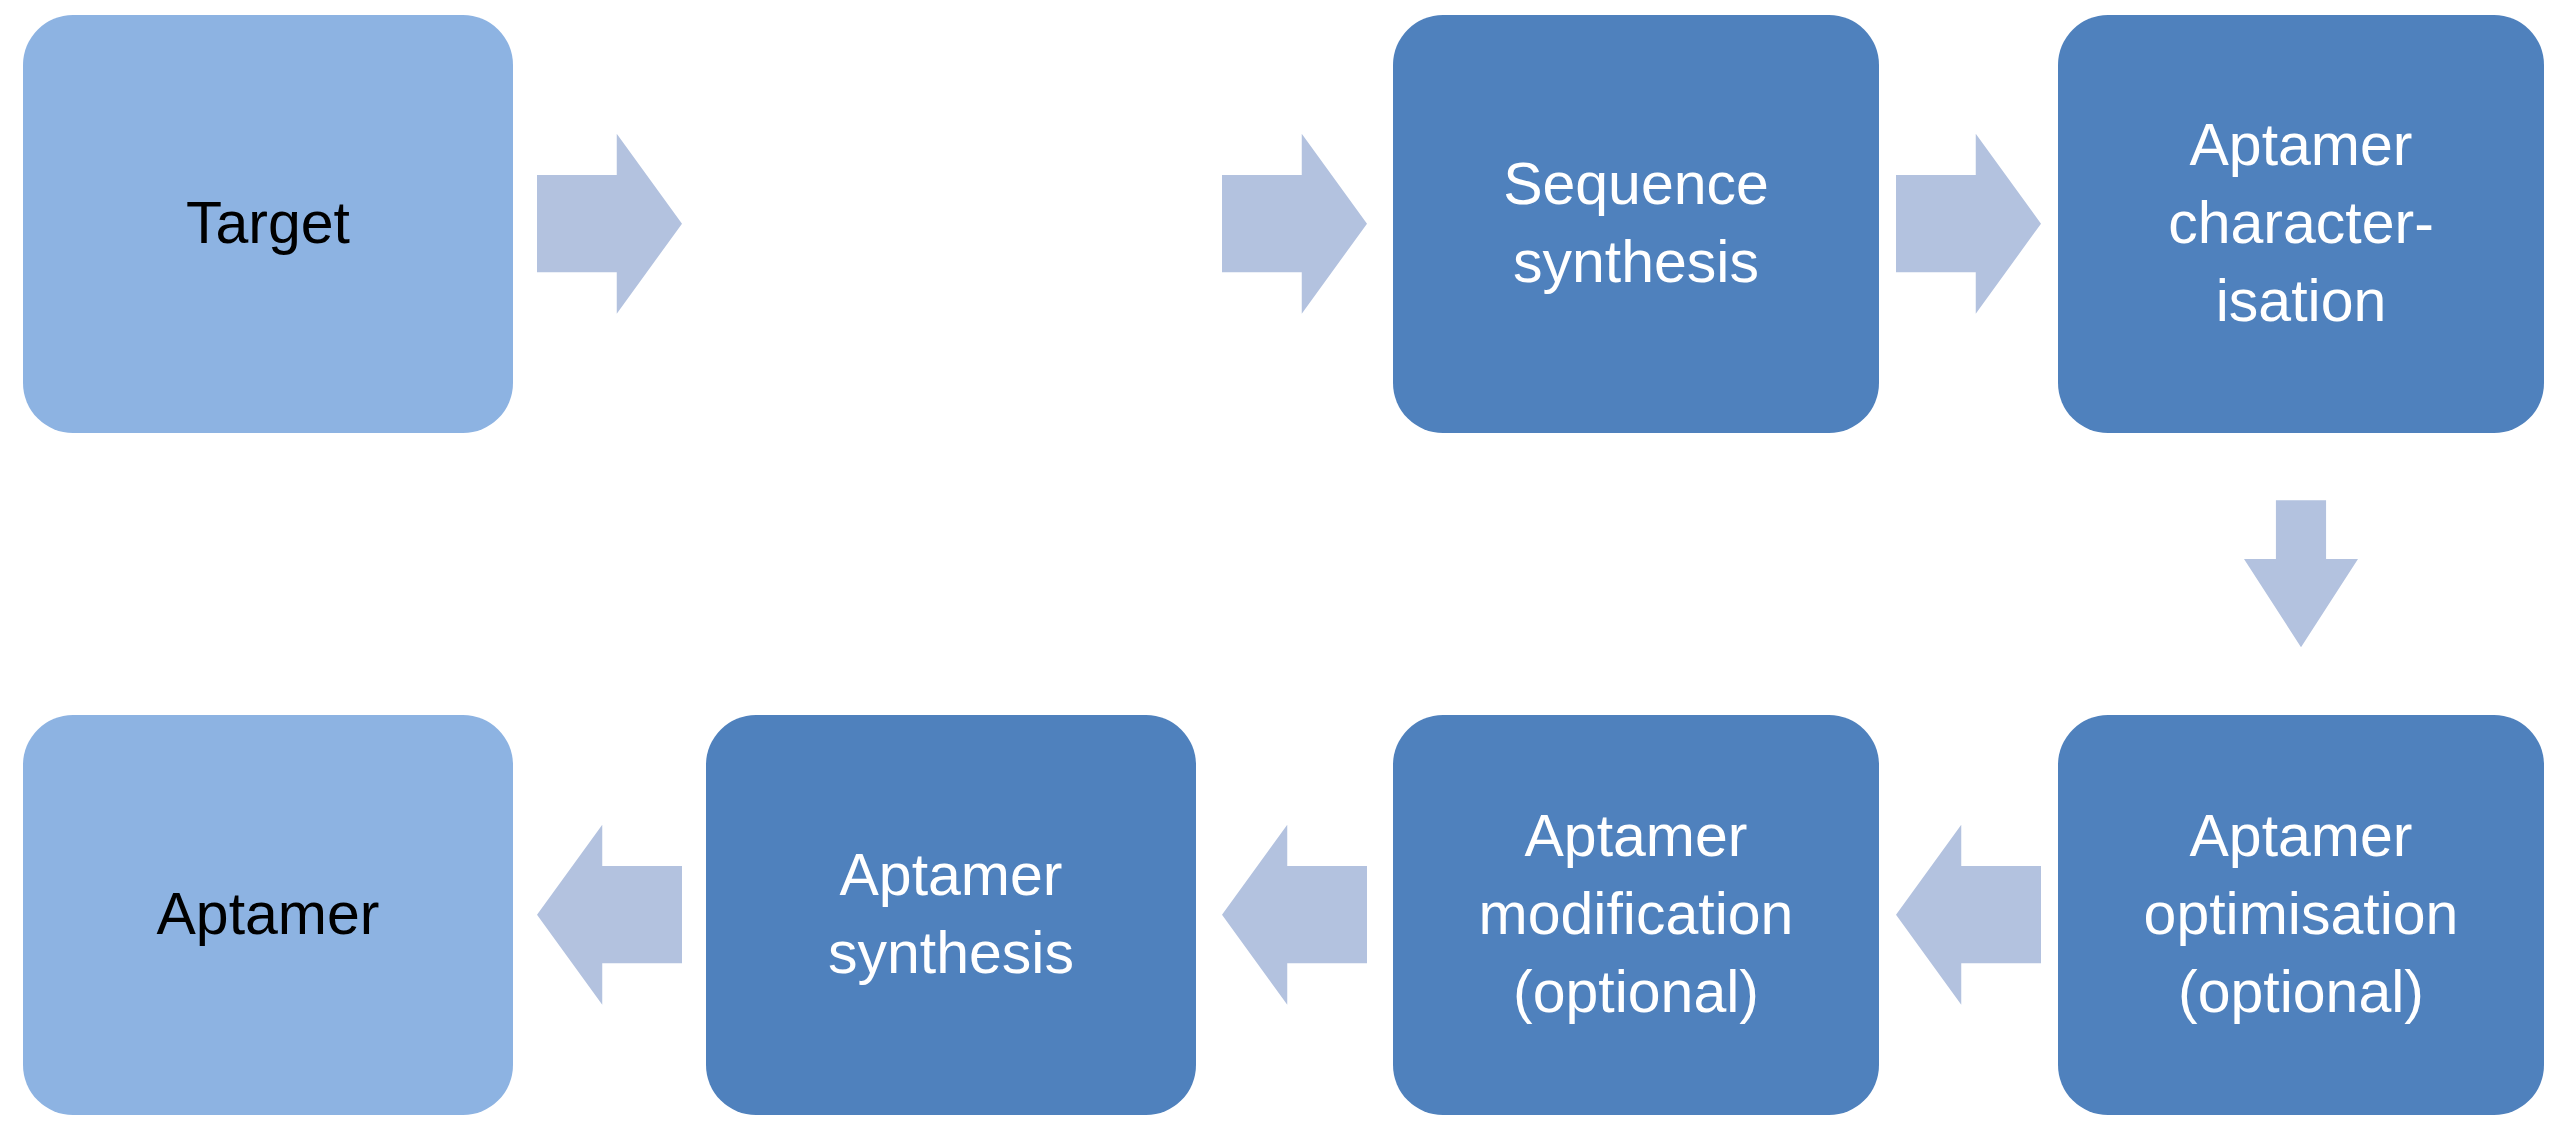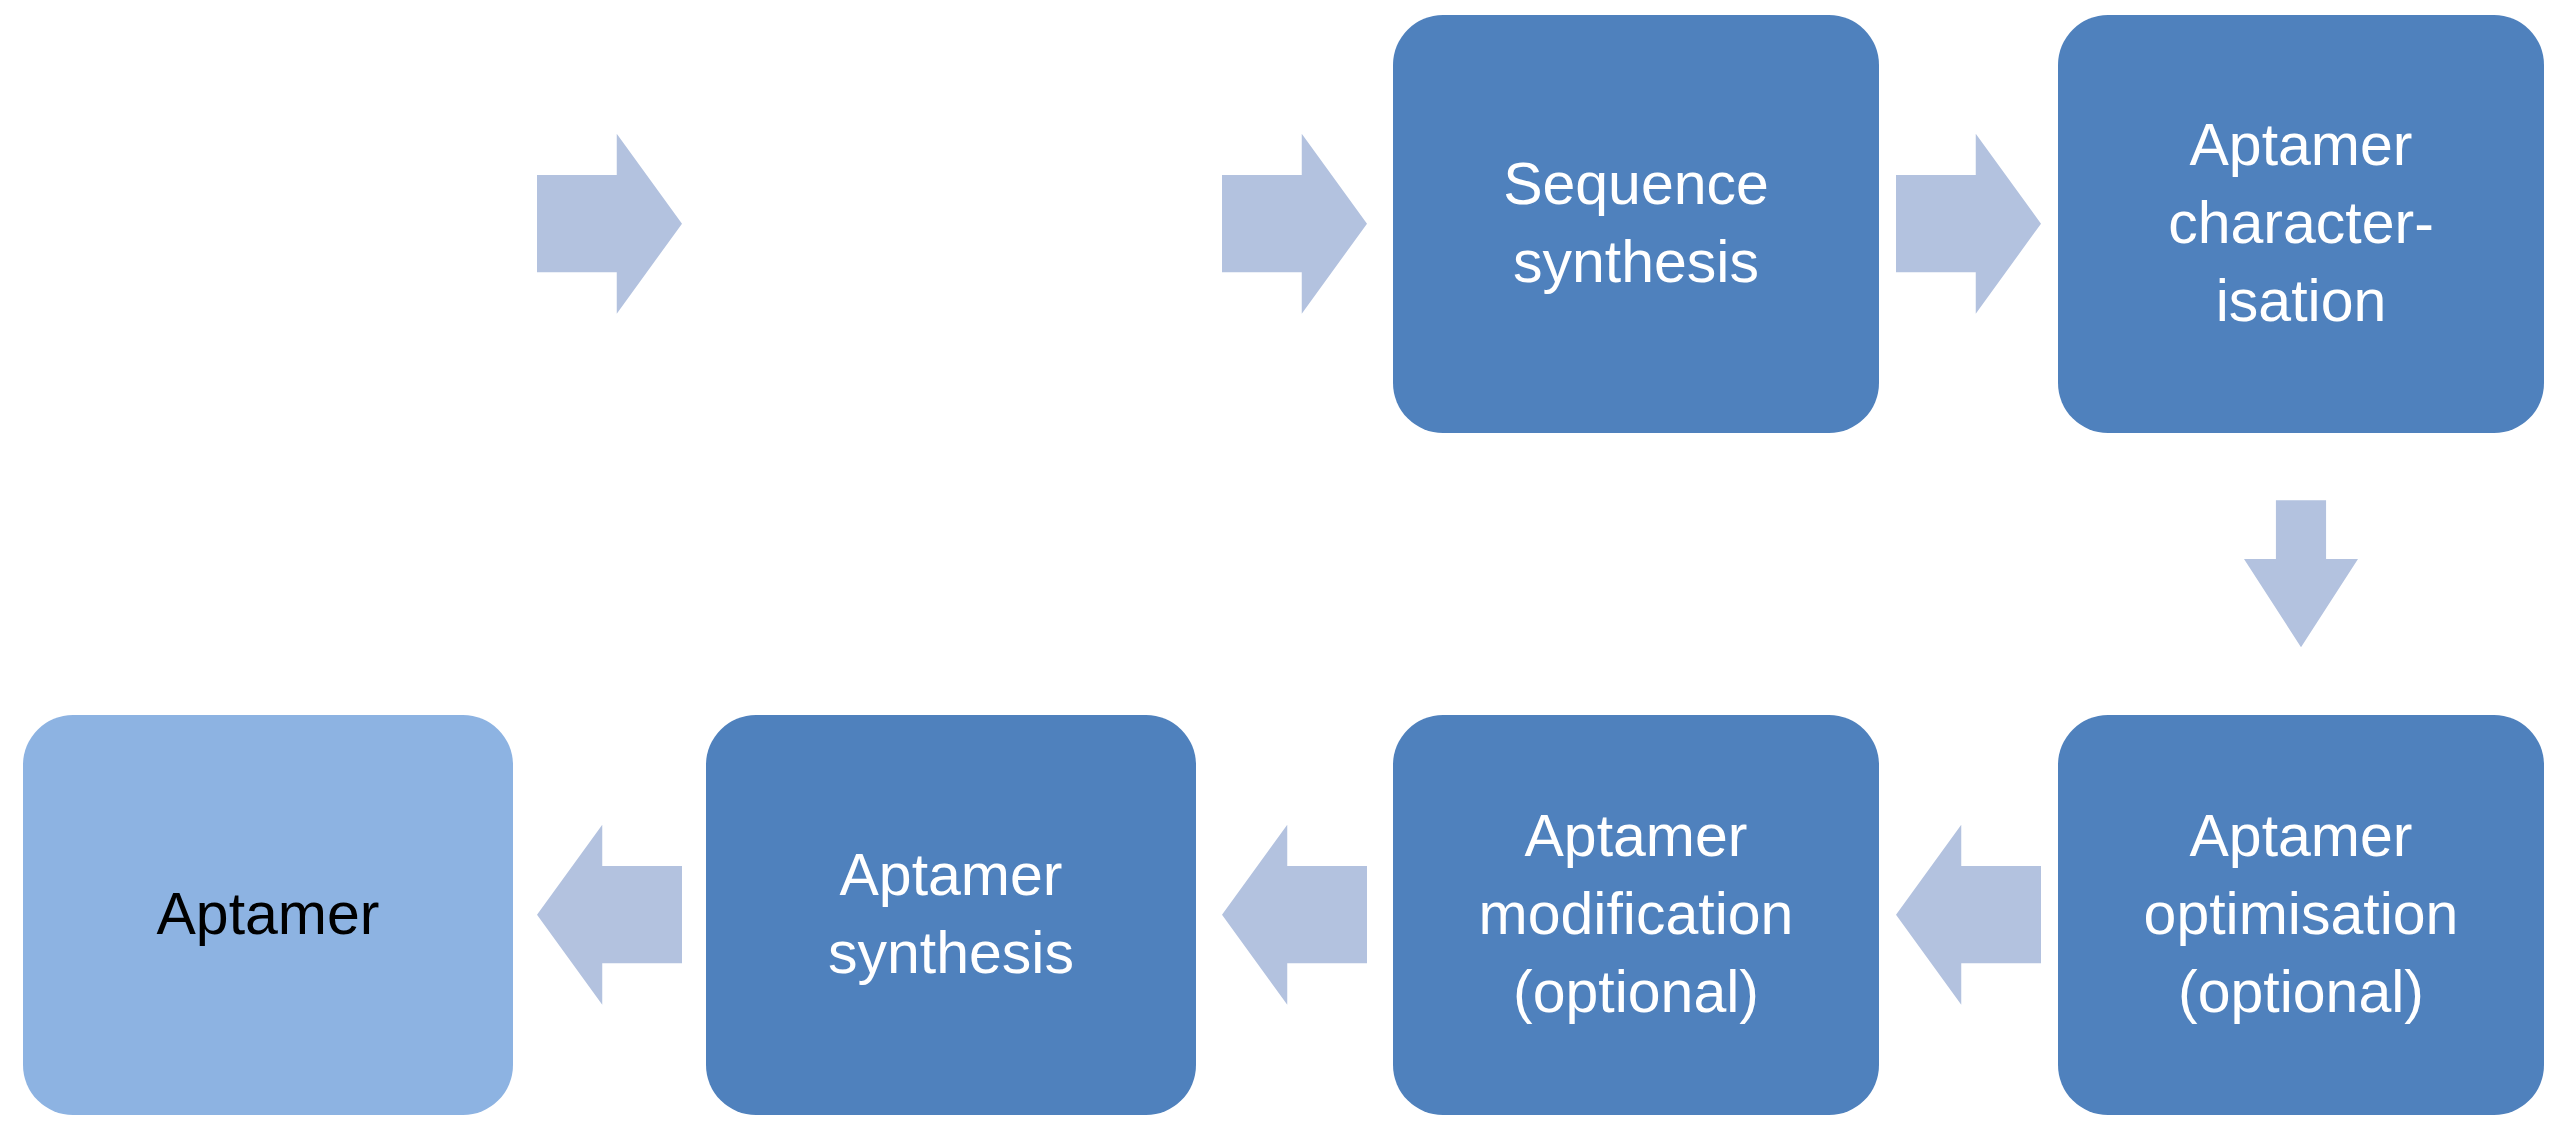--- a/index.html
+++ b/index.html
@@ -60,20 +60,21 @@
     background: #B3C2DF;
     clip-path: polygon(28% 0, 72% 0, 72% 40%, 100% 40%, 50% 100%, 0 40%, 28% 40%);
   }
 </style>
 </head>
 <body>
 
 <div class="canvas">
   <div class="grid">
 
+    <div class="box light c1 r1">Target</div>
 
     <div class="arrow-cell c2 r1">
       <div class="arrow-right"></div>
     </div>
 
 
     <div class="arrow-cell c4 r1">
       <div class="arrow-right"></div>
     </div>
 

